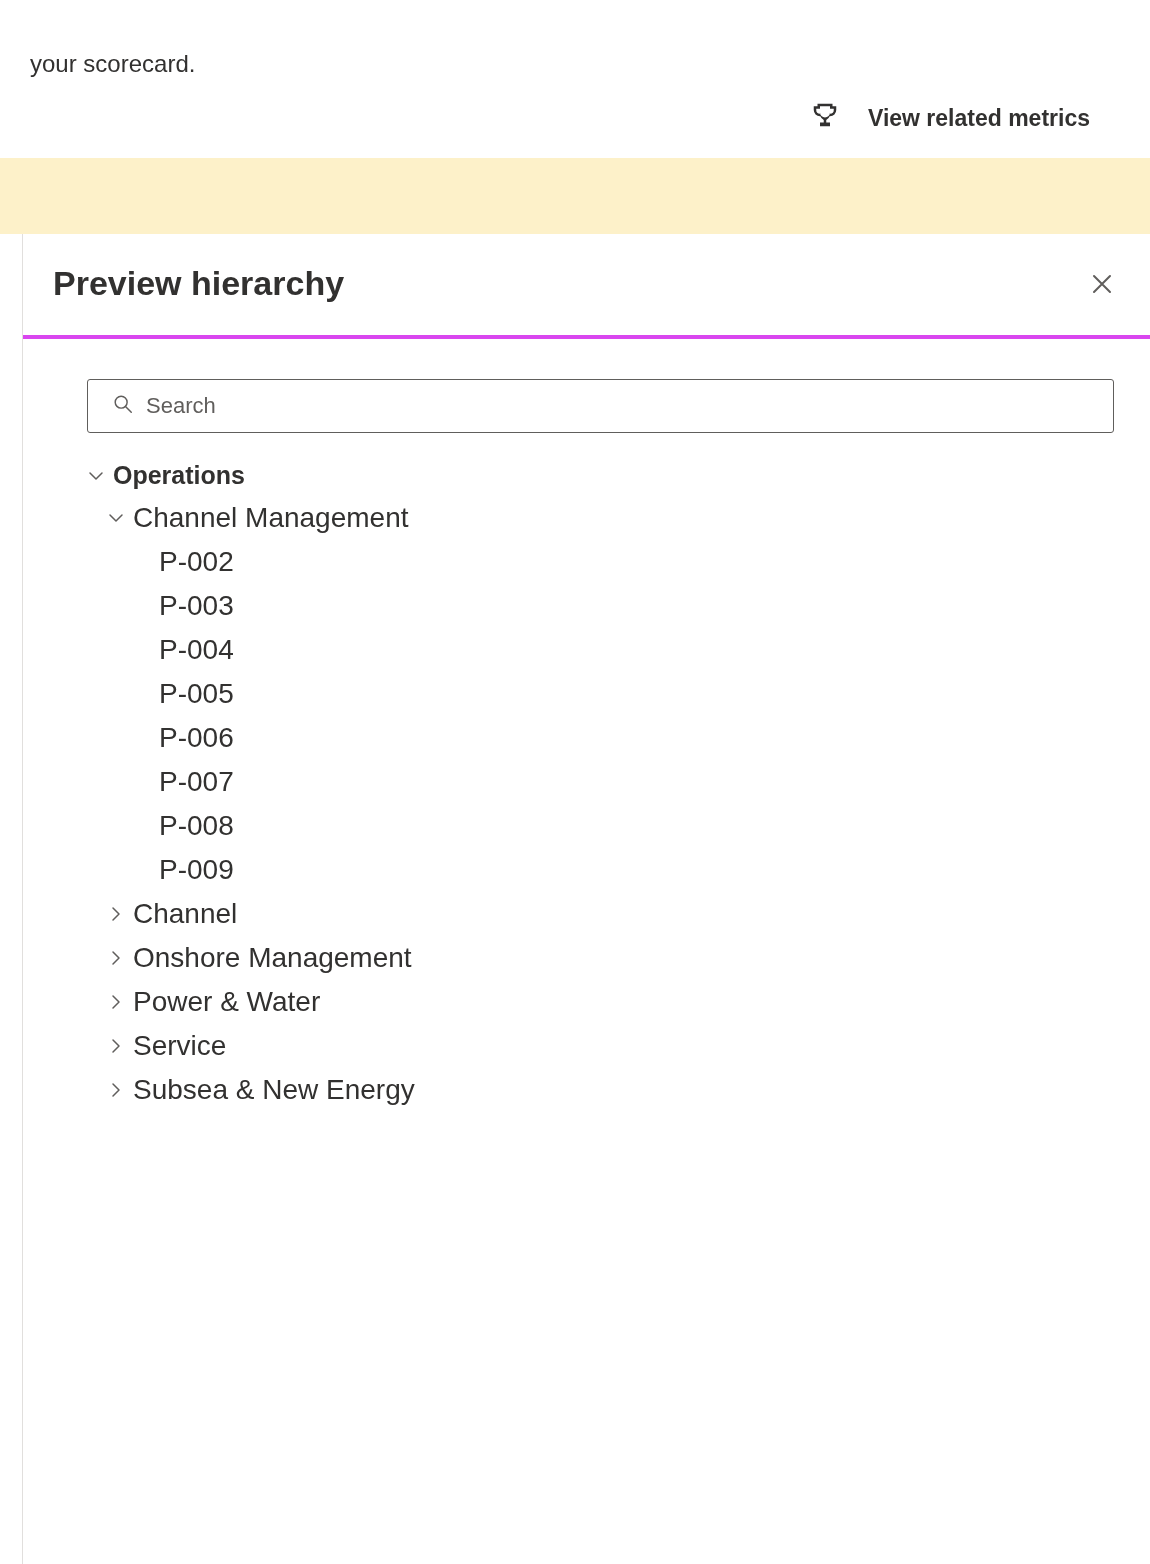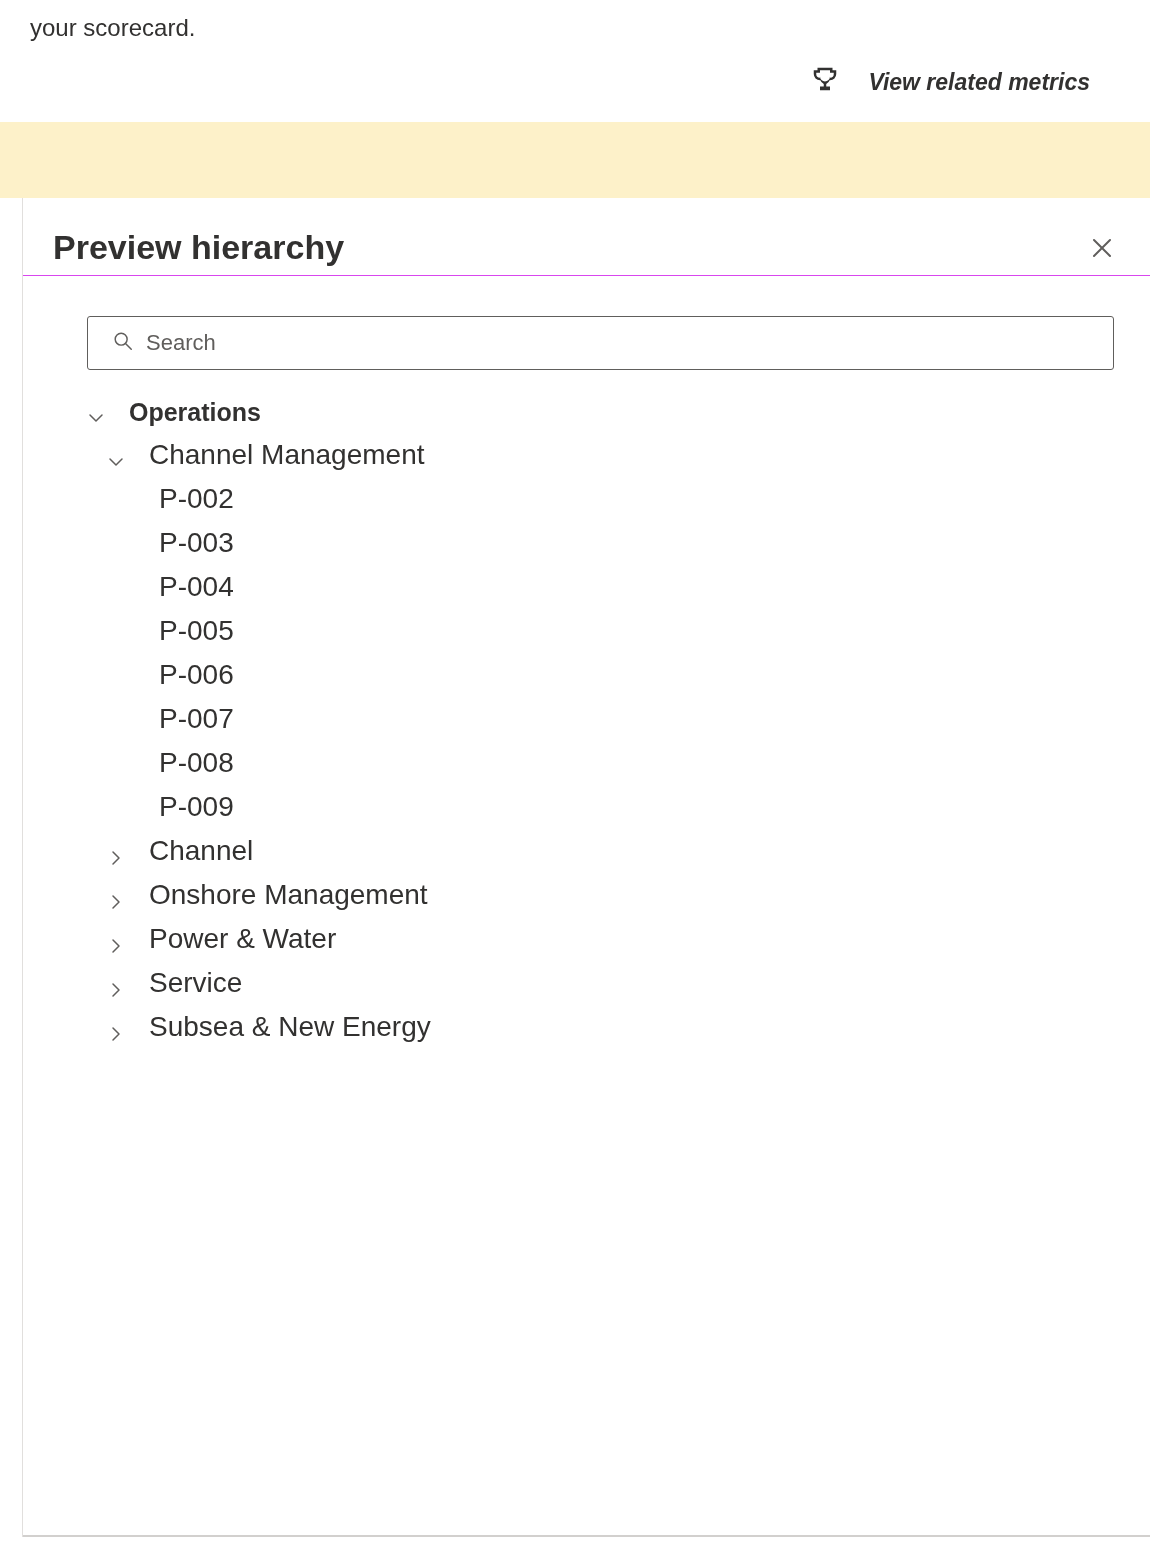--- a/index.html
+++ b/index.html
@@ -7,41 +7,41 @@
     margin: 0; padding: 0;
     width: 1150px; height: 1564px;
     font-family: "Segoe UI", -apple-system, BlinkMacSystemFont, sans-serif;
     color: #323130;
     background: #ffffff;
     overflow: hidden;
   }
   .topbar {
     width: 100%;
     padding: 0 30px;
+    margin-top: 36px;
   }
   .topbar-fragment {
     font-size: 24px;
     color: #323130;
     padding-top: 14px;
   }
   .topbar-link-row {
     display: flex;
     justify-content: flex-end;
     align-items: center;
     padding: 22px 30px 22px 0;
   }
   .view-related {
     display: inline-flex;
     align-items: center;
     gap: 28px;
     font-size: 23px;
     font-weight: 600;
     color: #323130;
     cursor: pointer;
-    font-style: italic;
   }
   .trophy-svg { width: 30px; height: 30px; }
   .yellow-band {
     background: #fdf1c9;
     height: 76px;
     width: 100%;
   }
   .panel-wrap {
     position: relative;
     width: 100%;
@@ -55,22 +55,22 @@
     bottom: 0;
     background: #ffffff;
     border-left: 1px solid #e1dfdd;
     display: flex;
     flex-direction: column;
   }
   .panel-header {
     display: flex;
     align-items: center;
     justify-content: space-between;
-    padding: 30px 36px 8px 30px;
-    border-bottom: 1px solid #d946ef;
+    padding: 30px 36px 32px 30px;
+    border-bottom: 4px solid #d946ef;
   }
   .panel-title {
     font-size: 34px;
     font-weight: 700;
     color: #323130;
   }
   .close-btn {
     width: 24px; height: 24px;
     cursor: pointer;
     color: #605e5c;
@@ -98,22 +98,22 @@
     outline: none;
     font-size: 22px;
     flex: 1;
     color: #323130;
     background: transparent;
   }
   .search-input::placeholder { color: #605e5c; }
   .tree { font-size: 22px; }
   .tree-row {
     display: flex;
-    align-items: flex-end;
-    gap: 24px;
+    align-items: center;
+    gap: 8px;
     padding: 6px 0;
     cursor: pointer;
   }
   .chev { width: 18px; height: 18px; flex: 0 0 18px; color: #605e5c; }
   .root-label { font-size: 25px; font-weight: 700; color: #323130; }
   .lvl2-row { padding-left: 20px; }
   .lvl2-label { font-size: 28px; font-weight: 400; color: #323130; }
   .leaf-row { padding-left: 72px; }
 
   .chev svg { width: 100%; height: 100%; display: block; }

